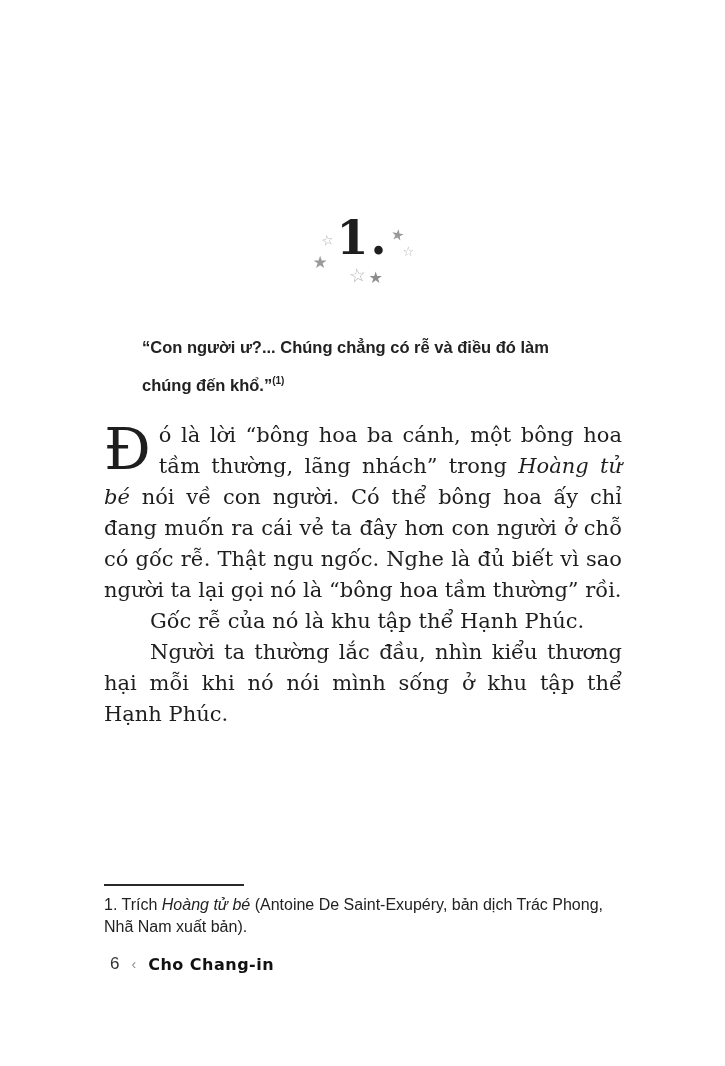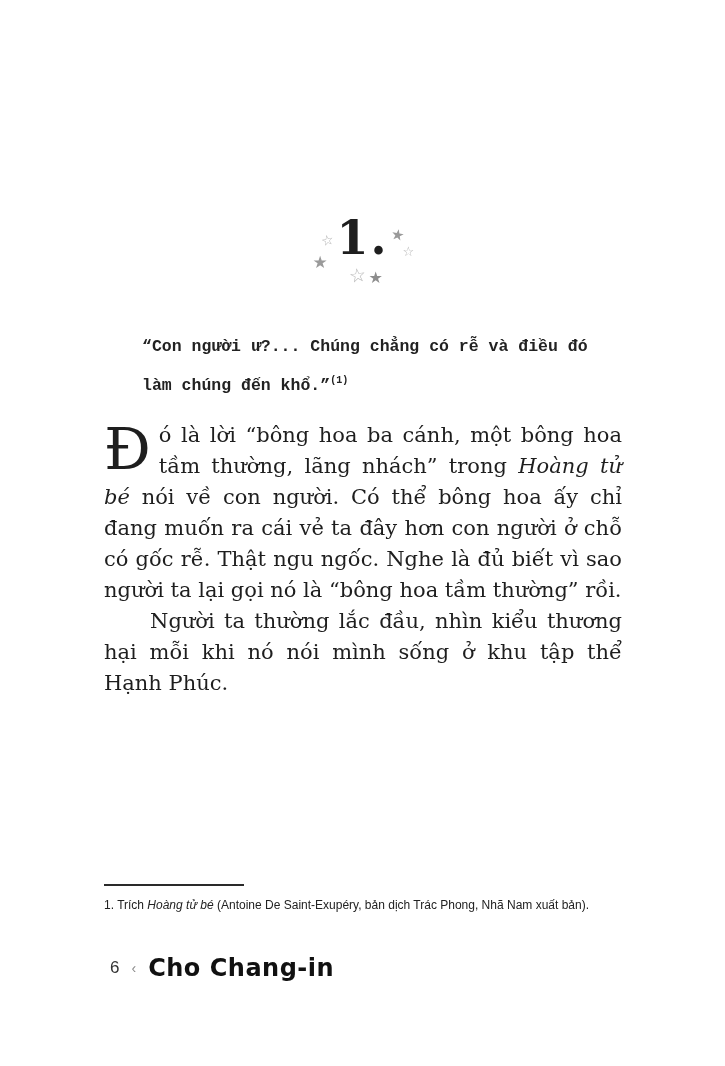--- a/index.html
+++ b/index.html
@@ -26,21 +26,21 @@
   .star.outline{color:#b5b5b5;}
   .st1{left:calc(50% - 42px);top:24px;transform:rotate(-12deg);font-size:14px;}
   .st2{left:calc(50% - 50px);top:44px;font-size:17px;}
   .st3{left:calc(50% + 28px);top:18px;font-size:15px;transform:rotate(10deg);}
   .st4{left:calc(50% + 40px);top:36px;font-size:13px;}
   .st5{left:calc(50% - 14px);top:56px;font-size:19px;transform:rotate(-8deg);}
   .st6{left:calc(50% + 6px);top:60px;font-size:16px;color:#8d8d8d;}
   
   .epigraph{
     position:absolute;top:330px;left:142px;width:458px;
-    font-family:Liberation Mono, monospace;
+    font-family:Liberation Sans, sans-serif;
     font-weight:700;font-size:16.5px;line-height:34px;
     color:#222;
   }
   .epigraph sup{font-size:10px;font-weight:700;}
   
   .body-text{
     position:absolute;top:420px;left:104px;width:518px;
     font-size:21px;line-height:31px;
     text-align:justify;
   }
@@ -54,39 +54,39 @@
   }
   .it{font-style:italic;}
   
   .footnote-rule{
     position:absolute;top:884px;left:104px;width:140px;height:2px;
     background:#2a2a2a;
   }
   .footnote{
     position:absolute;top:894px;left:104px;width:518px;
     font-family:"Liberation Sans", sans-serif;
-    font-size:12px;line-height:22px;color:#222;
+    font-size:16px;line-height:22px;color:#222;
     text-align:left;
   }
   
   .footer{
     position:absolute;top:954px;left:110px;
     display:flex;align-items:center;gap:12px;
   }
   .footer .pagenum{
     font-family:"Liberation Sans", sans-serif;
     font-size:17px;color:#333;
   }
   .footer .sep{
     font-family:"Liberation Sans", sans-serif;
     font-size:14px;color:#8a8a8a;
   }
   .footer .booktitle{
     font-family:"DejaVu Sans", sans-serif;
-    font-weight:700;font-size:24px;color:#111;
+    font-weight:700;font-size:16px;color:#111;
     letter-spacing:0.5px;
   }
 </style>
 </head>
 <body>
 
 <div class="page">
 
   <div class="chapter-head">
     <span class="star outline st1">☆</span>
@@ -97,20 +97,21 @@
     <span class="star st6">★</span>
     <span class="chapter-num">1.</span>
   </div>
 
   <div class="epigraph">
     <span>“Con người ư?... Chúng chẳng có rễ và điều đó làm chúng đến khổ.”</span><sup>(1)</sup>
   </div>
 
   <div class="body-text">
       <p class="para first"><span class="dropcap">Đ</span><span>ó là lời “bông hoa ba cánh, một bông hoa tầm thường, lãng nhách” trong </span><span class="it">Hoàng tử bé</span><span> nói về con người. Có thể bông hoa ấy chỉ đang muốn ra cái vẻ ta đây hơn con người ở chỗ có gốc rễ. Thật ngu ngốc. Nghe là đủ biết vì sao người ta lại gọi nó là “bông hoa tầm thường” rồi.</span></p>
+      <p class="para"><span>Gốc rễ của nó là khu tập thể Hạnh Phúc.</span></p>
       <p class="para"><span>Người ta thường lắc đầu, nhìn kiểu thương hại mỗi khi nó nói mình sống ở khu tập thể Hạnh Phúc.</span></p>
     </div>
 
   <div class="footnote-rule"></div>
 
   <div class="footnote"><span>1. Trích </span><span class="it">Hoàng tử bé</span><span> (Antoine De Saint-Exupéry, bản dịch Trác Phong, Nhã Nam xuất bản).</span></div>
 
   <div class="footer">
     <span class="pagenum">6</span>
     <span class="sep">‹</span>

